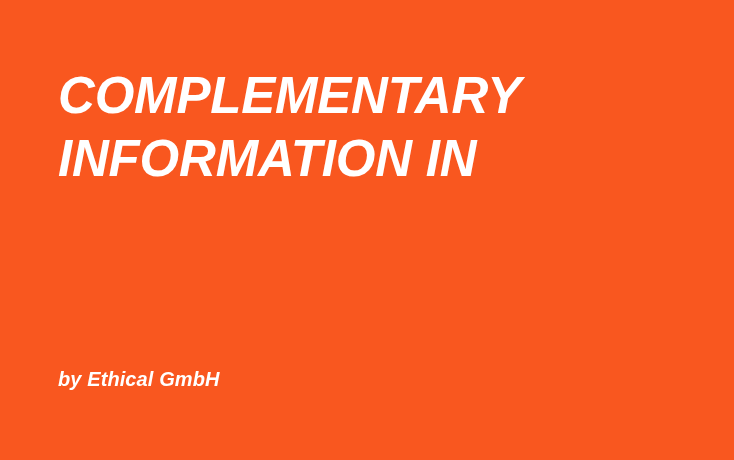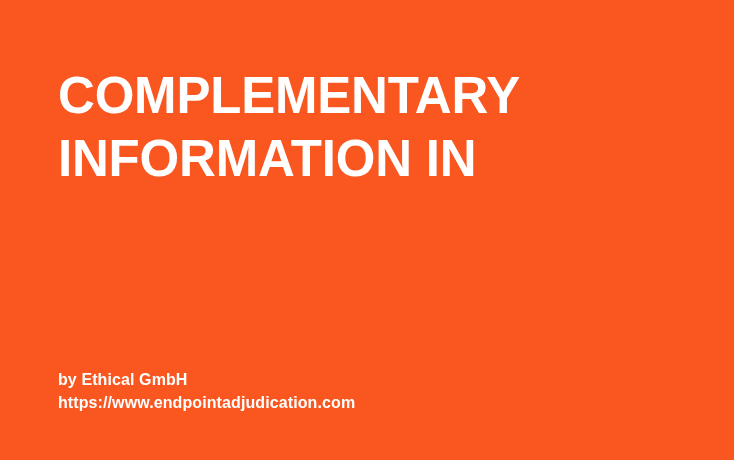--- a/index.html
+++ b/index.html
@@ -15,20 +15,21 @@
     font-family: "Liberation Sans", sans-serif;
     -webkit-font-smoothing: antialiased;
   }
 
   #slide {
     position: relative;
     width: 734px;
     height: 456px;
     background: #f9571f;
     box-sizing: border-box;
+    font-style: italic;
   }
 
   
   #title-block {
     position: absolute;
     left: 58px;
     top: 64px;
     width: 666px;
   }
 
@@ -49,35 +50,34 @@
     position: absolute;
     left: 58px;
     top: 368px;
     width: 620px;
   }
 
   .credit-line {
     display: block;
     color: #ffffff;
     font-family: "Liberation Sans", sans-serif;
-    font-size: 16px;
+    font-size: 20px;
     font-weight: bold;
     line-height: 23px;
     letter-spacing: 0.1px;
     white-space: nowrap;
   }
 </style>
 </head>
 <body>
 
 <div id="slide">
 
   <div id="title-block">
     <span class="title-line">COMPLEMENTARY</span>
     <span class="title-line">INFORMATION IN</span>
   </div>
 
   <div id="credits-block">
     <span class="credit-line">by Ethical GmbH</span>
-    <span class="credit-line">https://www.endpointadjudication.com</span>
   </div>
 
 </div>
 
 </body></html>

